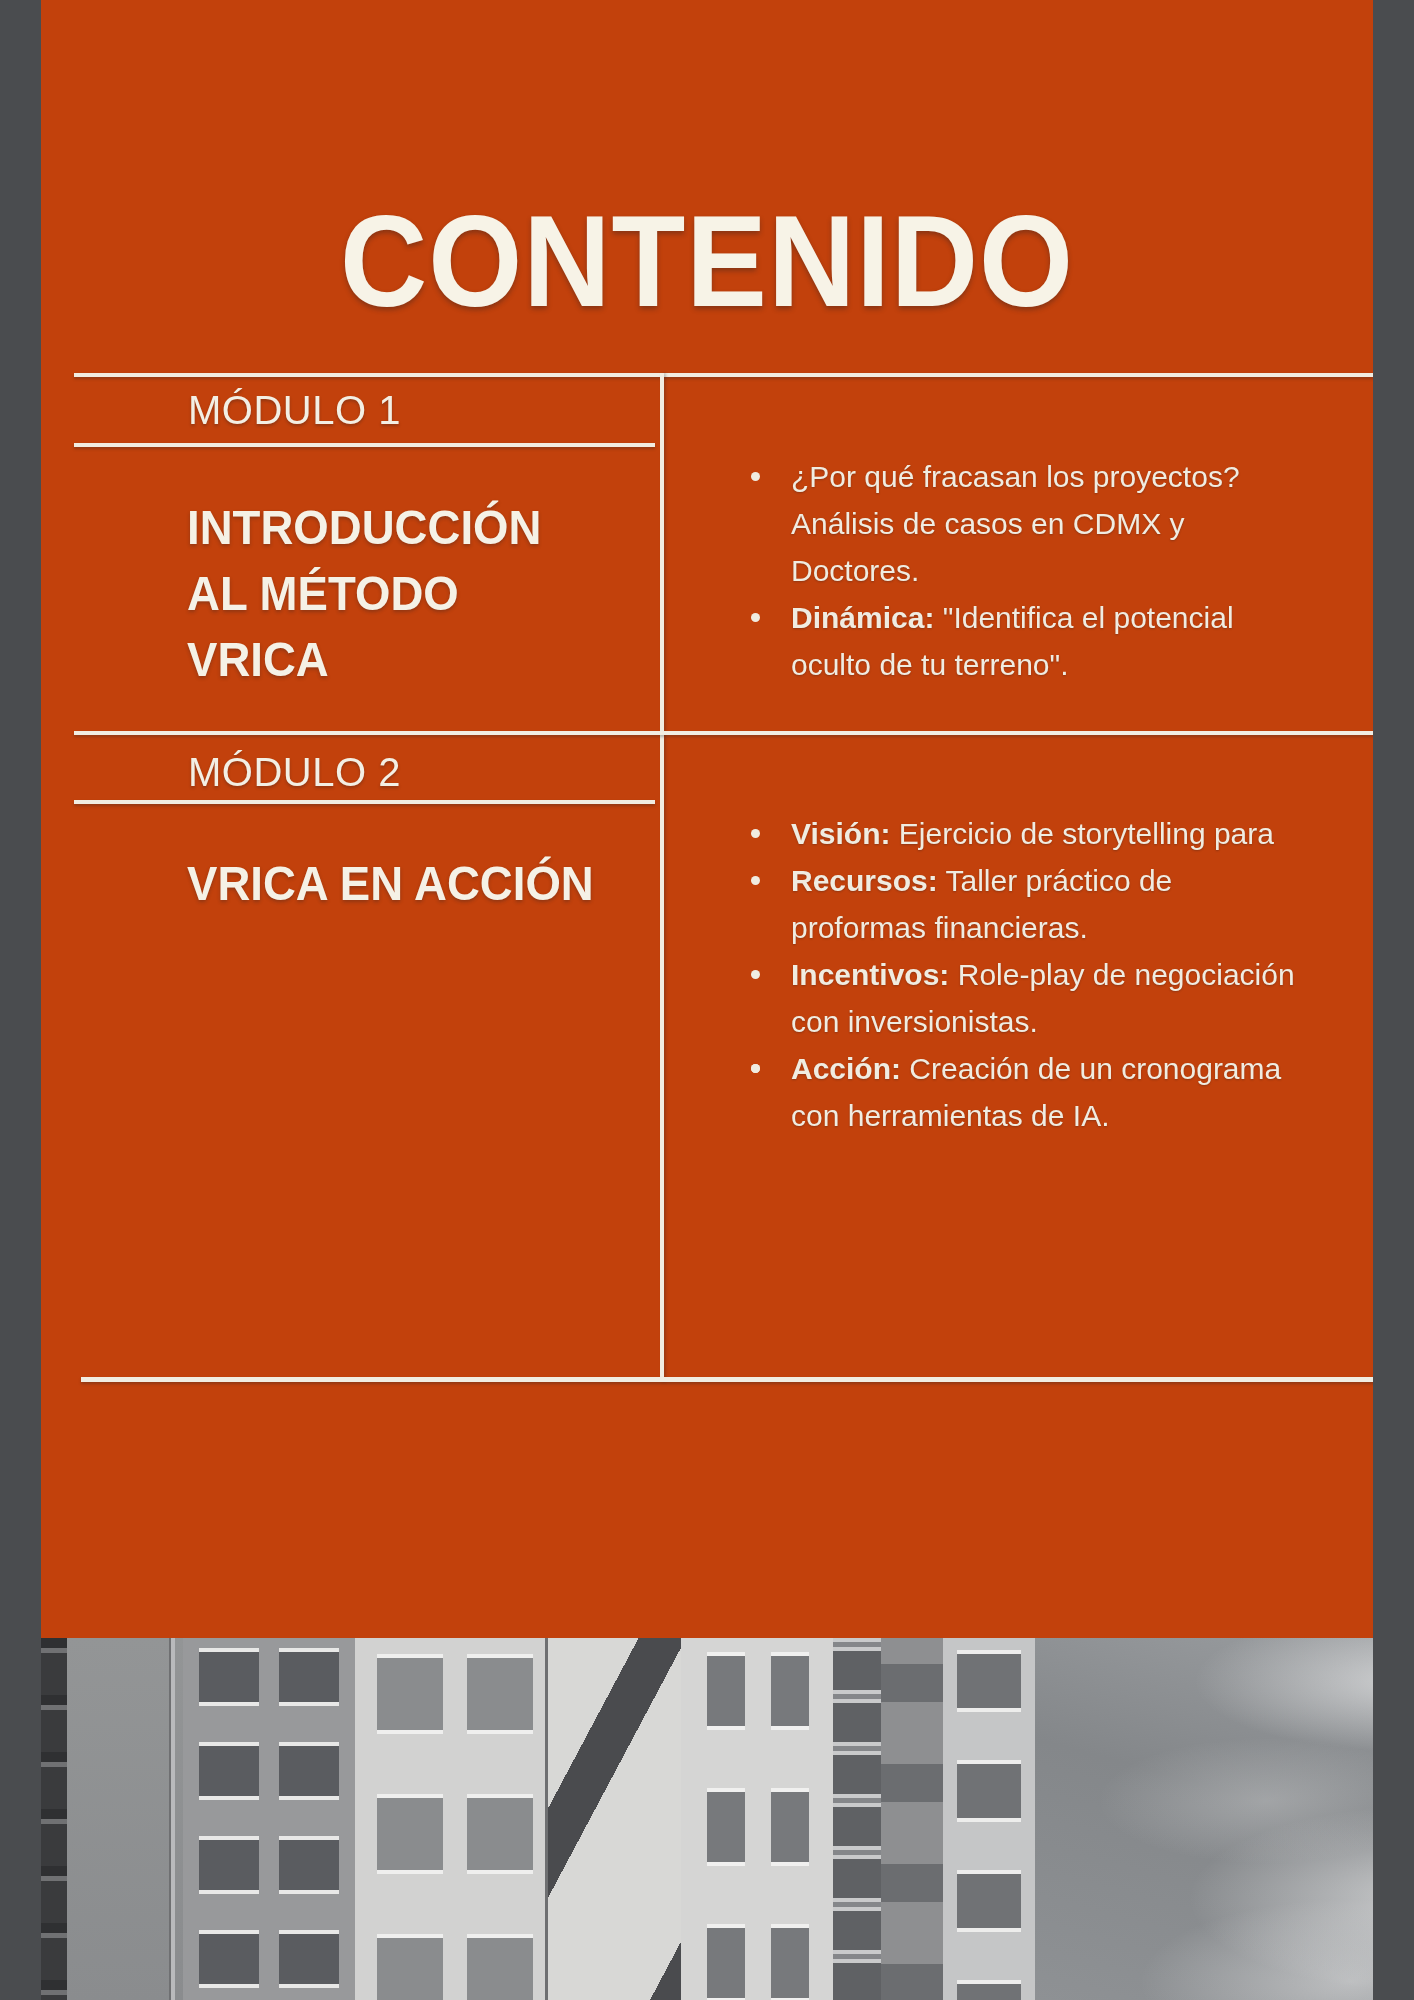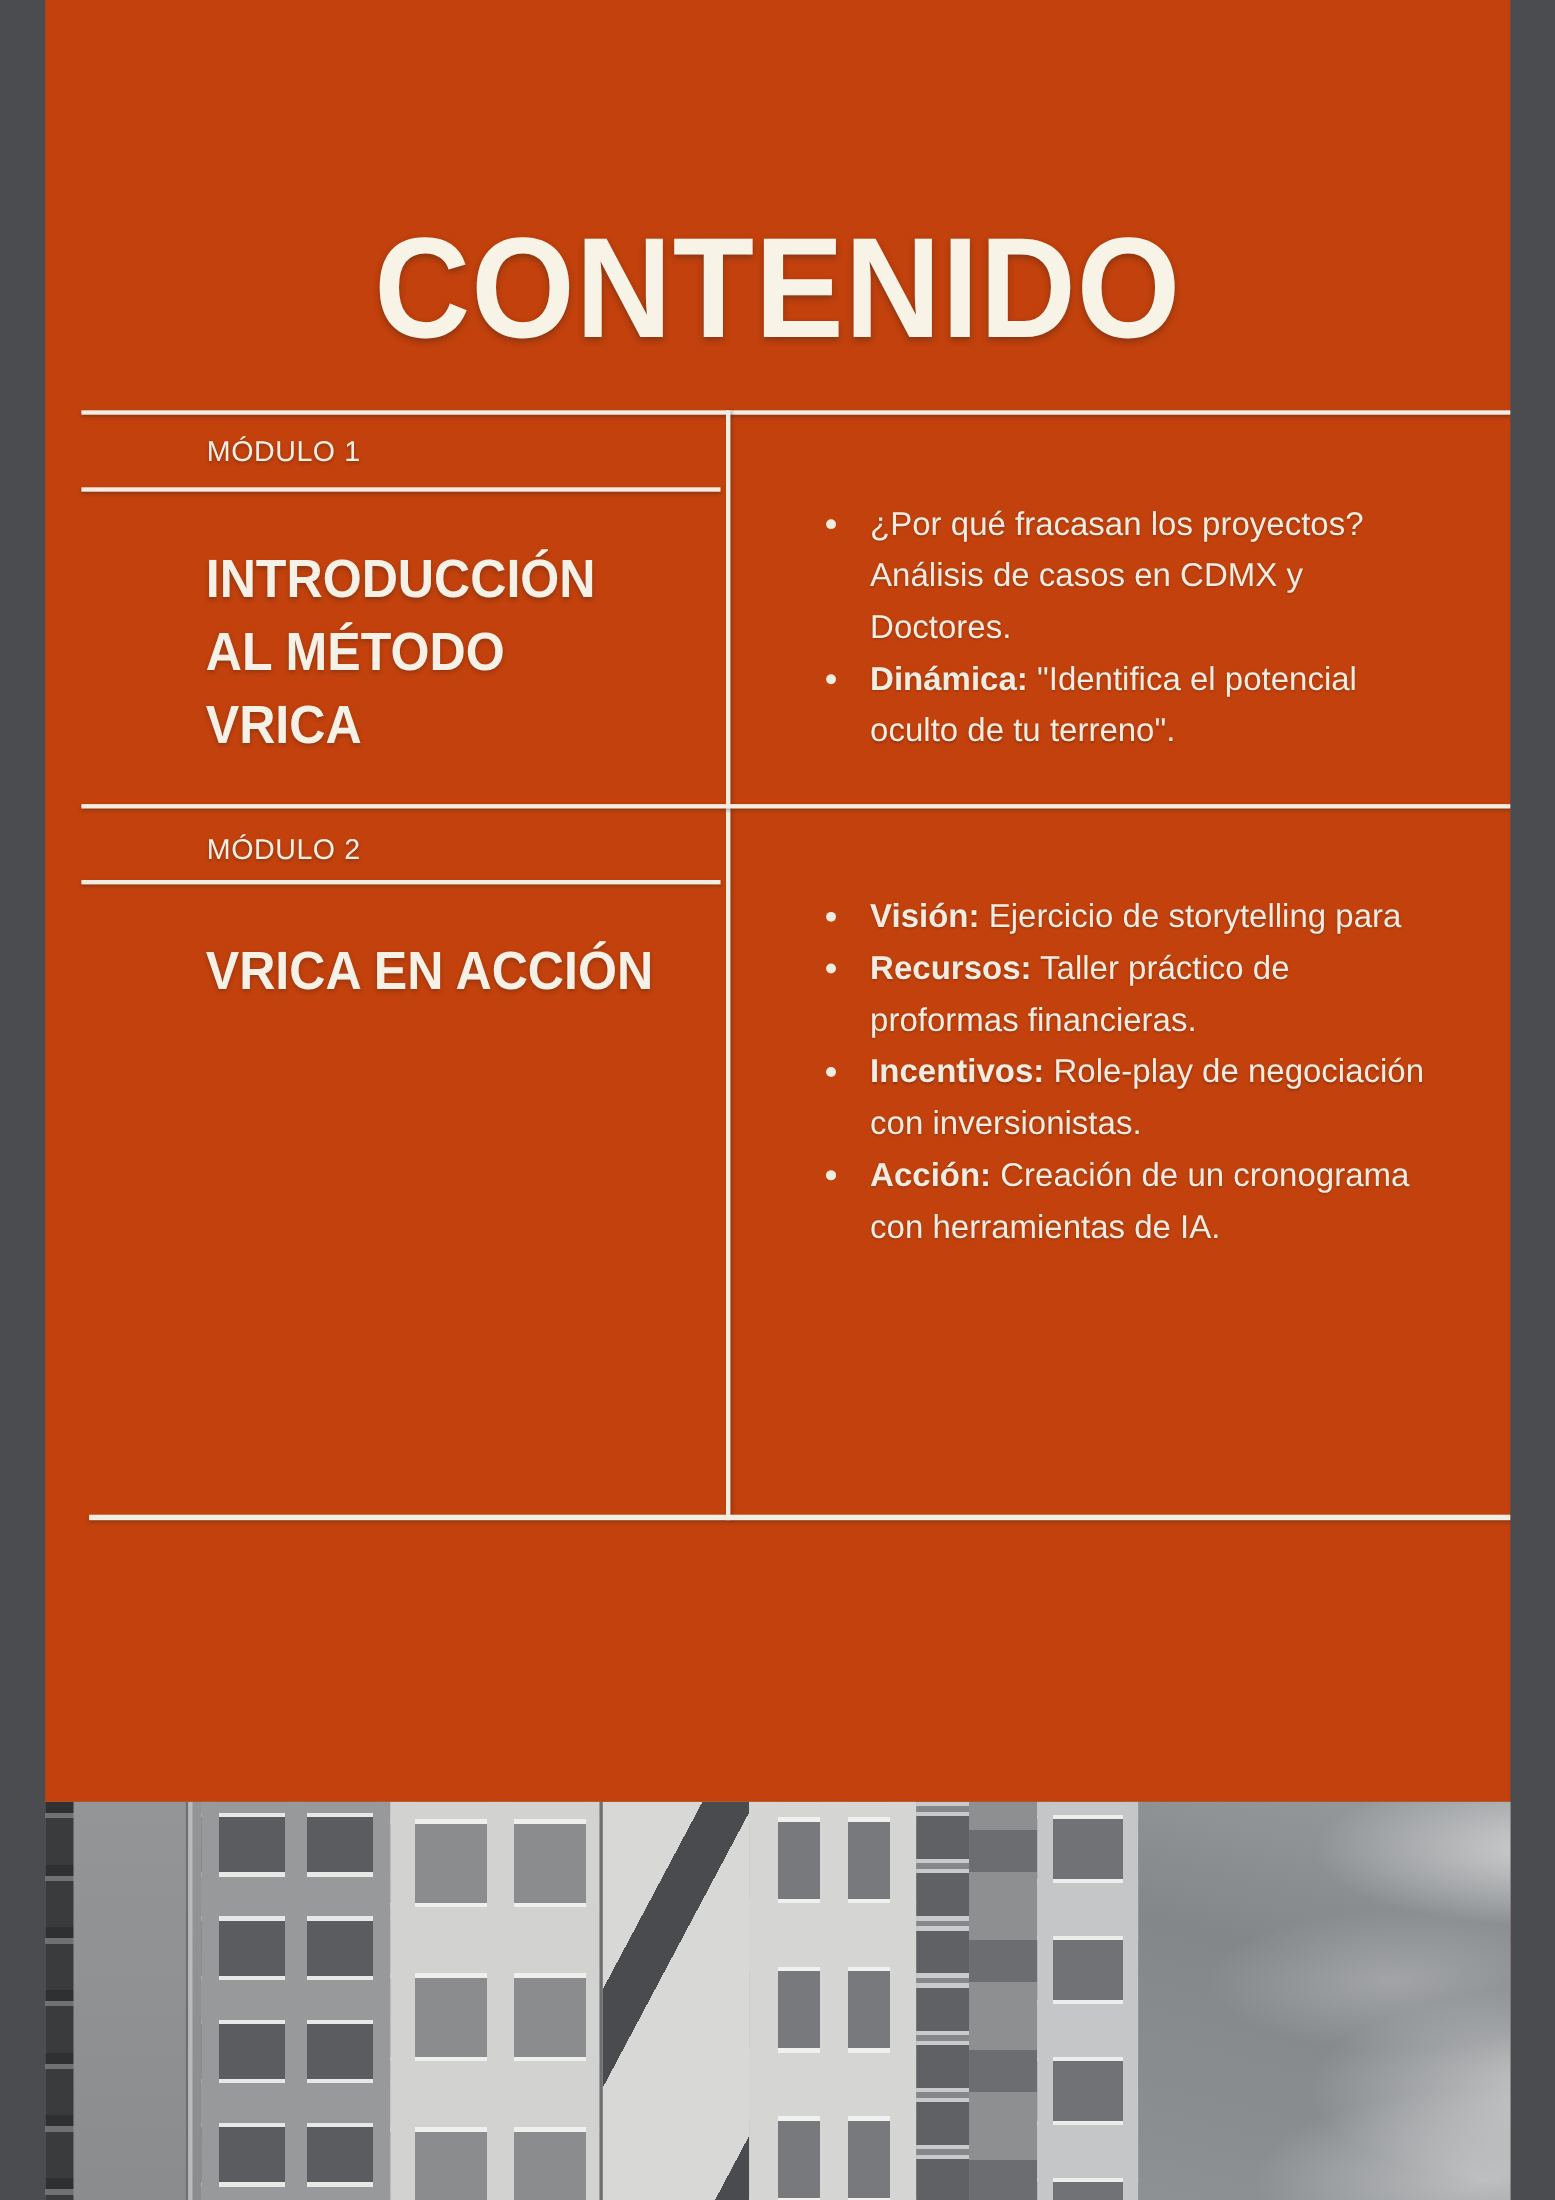--- a/index.html
+++ b/index.html
@@ -41,21 +41,21 @@
   .rule-mid        { left: 33px;  top: 731px;  width: 1349px; height: 4px; }
   .rule-m2-under   { left: 33px;  top: 800px;  width: 581px;  height: 4px; }
   .rule-bottom     { left: 40px;  top: 1377px; width: 1356px; height: 5px; }
   .rule-vertical   { left: 619px; top: 373px;  width: 4px;    height: 1009px;
                      box-shadow: 2px 0 3px rgba(35,35,40,0.25); }
 
   
   .module-label {
     position: absolute;
     left: 147px;
-    font-size: 26px;
+    font-size: 40px;
     line-height: 44px;
     letter-spacing: 0.5px;
     color: #F3EFE4;
     text-shadow: 0 2px 3px rgba(30,30,35,0.3);
   }
   .module-label.m1 { top: 388px; }
   .module-label.m2 { top: 750px; }
 
   
   .module-heading {

